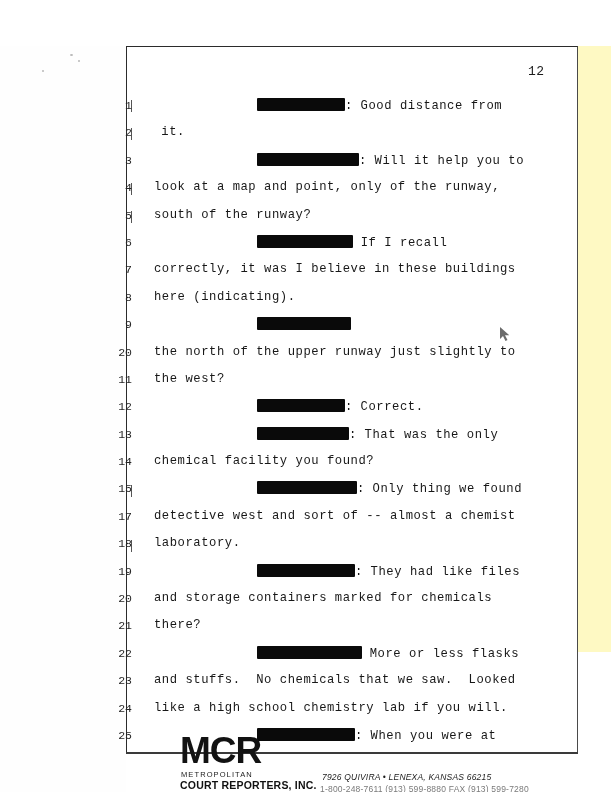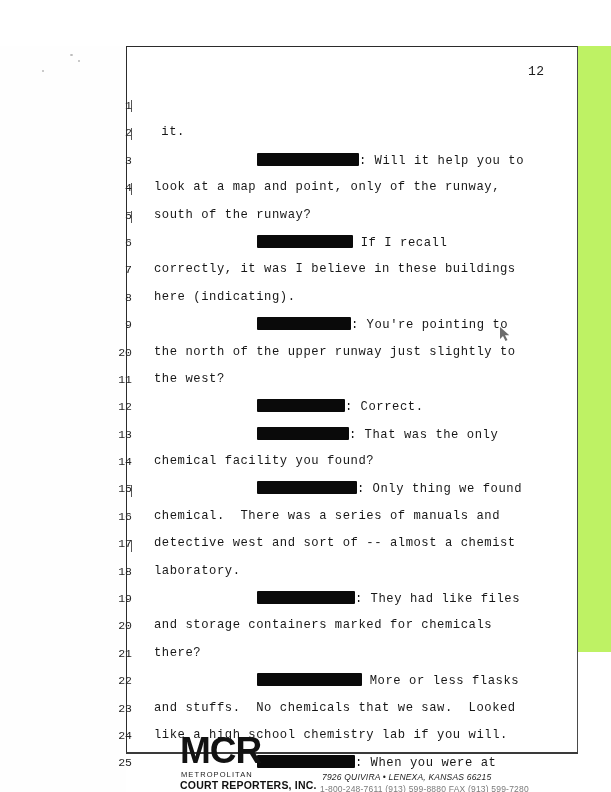--- a/index.html
+++ b/index.html
@@ -11,21 +11,21 @@
     width: 611px;
     height: 792px;
     position: relative;
     overflow: hidden;
     font-family: "Liberation Mono", monospace;
   }
   .page {
     position: absolute;
     left: 0; top: 0;
     width: 611px; height: 652px;
-    background: #bef264;
+    background: #fef9c3;
   }
   
   .scan-edge-left {
     position: absolute;
     left: 0; top: 0; width: 126px; height: 792px;
     background: #fefefe;
   }
   .scan-edge-top {
     position: absolute;
     left: 0; top: 0; width: 611px; height: 46px;
@@ -196,20 +196,21 @@
   <div class="tick" style="left:131px; top:183px; height:12px;"></div>
   <div class="tick" style="left:131px; top:211px; height:12px;"></div>
   <div class="tick" style="left:131px; top:485px; height:12px;"></div>
   <div class="tick" style="left:131px; top:540px; height:12px;"></div>
 
   <div class="page-number">12</div>
 
   <div class="transcript" id="transcript">
       <div class="line">
         <span class="lnum">1</span>
+        <span class="ltext"><span class="pre-gap" style="width: 102.9px;"></span><span class="redaction" style="width: 88px;"></span><span>: Good distance from</span></span>
       </div>
       <div class="line">
         <span class="lnum">2</span>
         <span class="ltext"><span class="pre-gap" style="width: 7.35px;"></span><span>it.</span></span>
       </div>
       <div class="line">
         <span class="lnum">3</span>
         <span class="ltext"><span class="pre-gap" style="width: 102.9px;"></span><span class="redaction" style="width: 102px;"></span><span>: Will it help you to</span></span>
       </div>
       <div class="line">
@@ -227,21 +228,21 @@
       <div class="line">
         <span class="lnum">7</span>
         <span class="ltext"><span>correctly, it was I believe in these buildings</span></span>
       </div>
       <div class="line">
         <span class="lnum">8</span>
         <span class="ltext"><span>here (indicating).</span></span>
       </div>
       <div class="line">
         <span class="lnum">9</span>
-        <span class="ltext"><span class="pre-gap" style="width: 102.9px;"></span><span class="redaction" style="width: 94px;"></span><span>: You're pointing to</span></span>
+        <span class="ltext"><span class="pre-gap" style="width: 102.9px;"></span><span class="redaction" style="width: 94px;"></span></span>
       </div>
       <div class="line">
         <span class="lnum">20</span>
         <span class="ltext"><span>the north of the upper runway just slightly to</span></span>
       </div>
       <div class="line">
         <span class="lnum">11</span>
         <span class="ltext"><span>the west?</span></span>
       </div>
       <div class="line">
@@ -252,24 +253,20 @@
         <span class="lnum">13</span>
         <span class="ltext"><span class="pre-gap" style="width: 102.9px;"></span><span class="redaction" style="width: 92px;"></span><span>: That was the only</span></span>
       </div>
       <div class="line">
         <span class="lnum">14</span>
         <span class="ltext"><span>chemical facility you found?</span></span>
       </div>
       <div class="line">
         <span class="lnum">15</span>
         <span class="ltext"><span class="pre-gap" style="width: 102.9px;"></span><span class="redaction" style="width: 100px;"></span><span>: Only thing we found</span></span>
-      </div>
-      <div class="line">
-        <span class="lnum">16</span>
-        <span class="ltext"><span>chemical.  There was a series of manuals and</span></span>
       </div>
       <div class="line">
         <span class="lnum">17</span>
         <span class="ltext"><span>detective west and sort of -- almost a chemist</span></span>
       </div>
       <div class="line">
         <span class="lnum">18</span>
         <span class="ltext"><span>laboratory.</span></span>
       </div>
       <div class="line">

